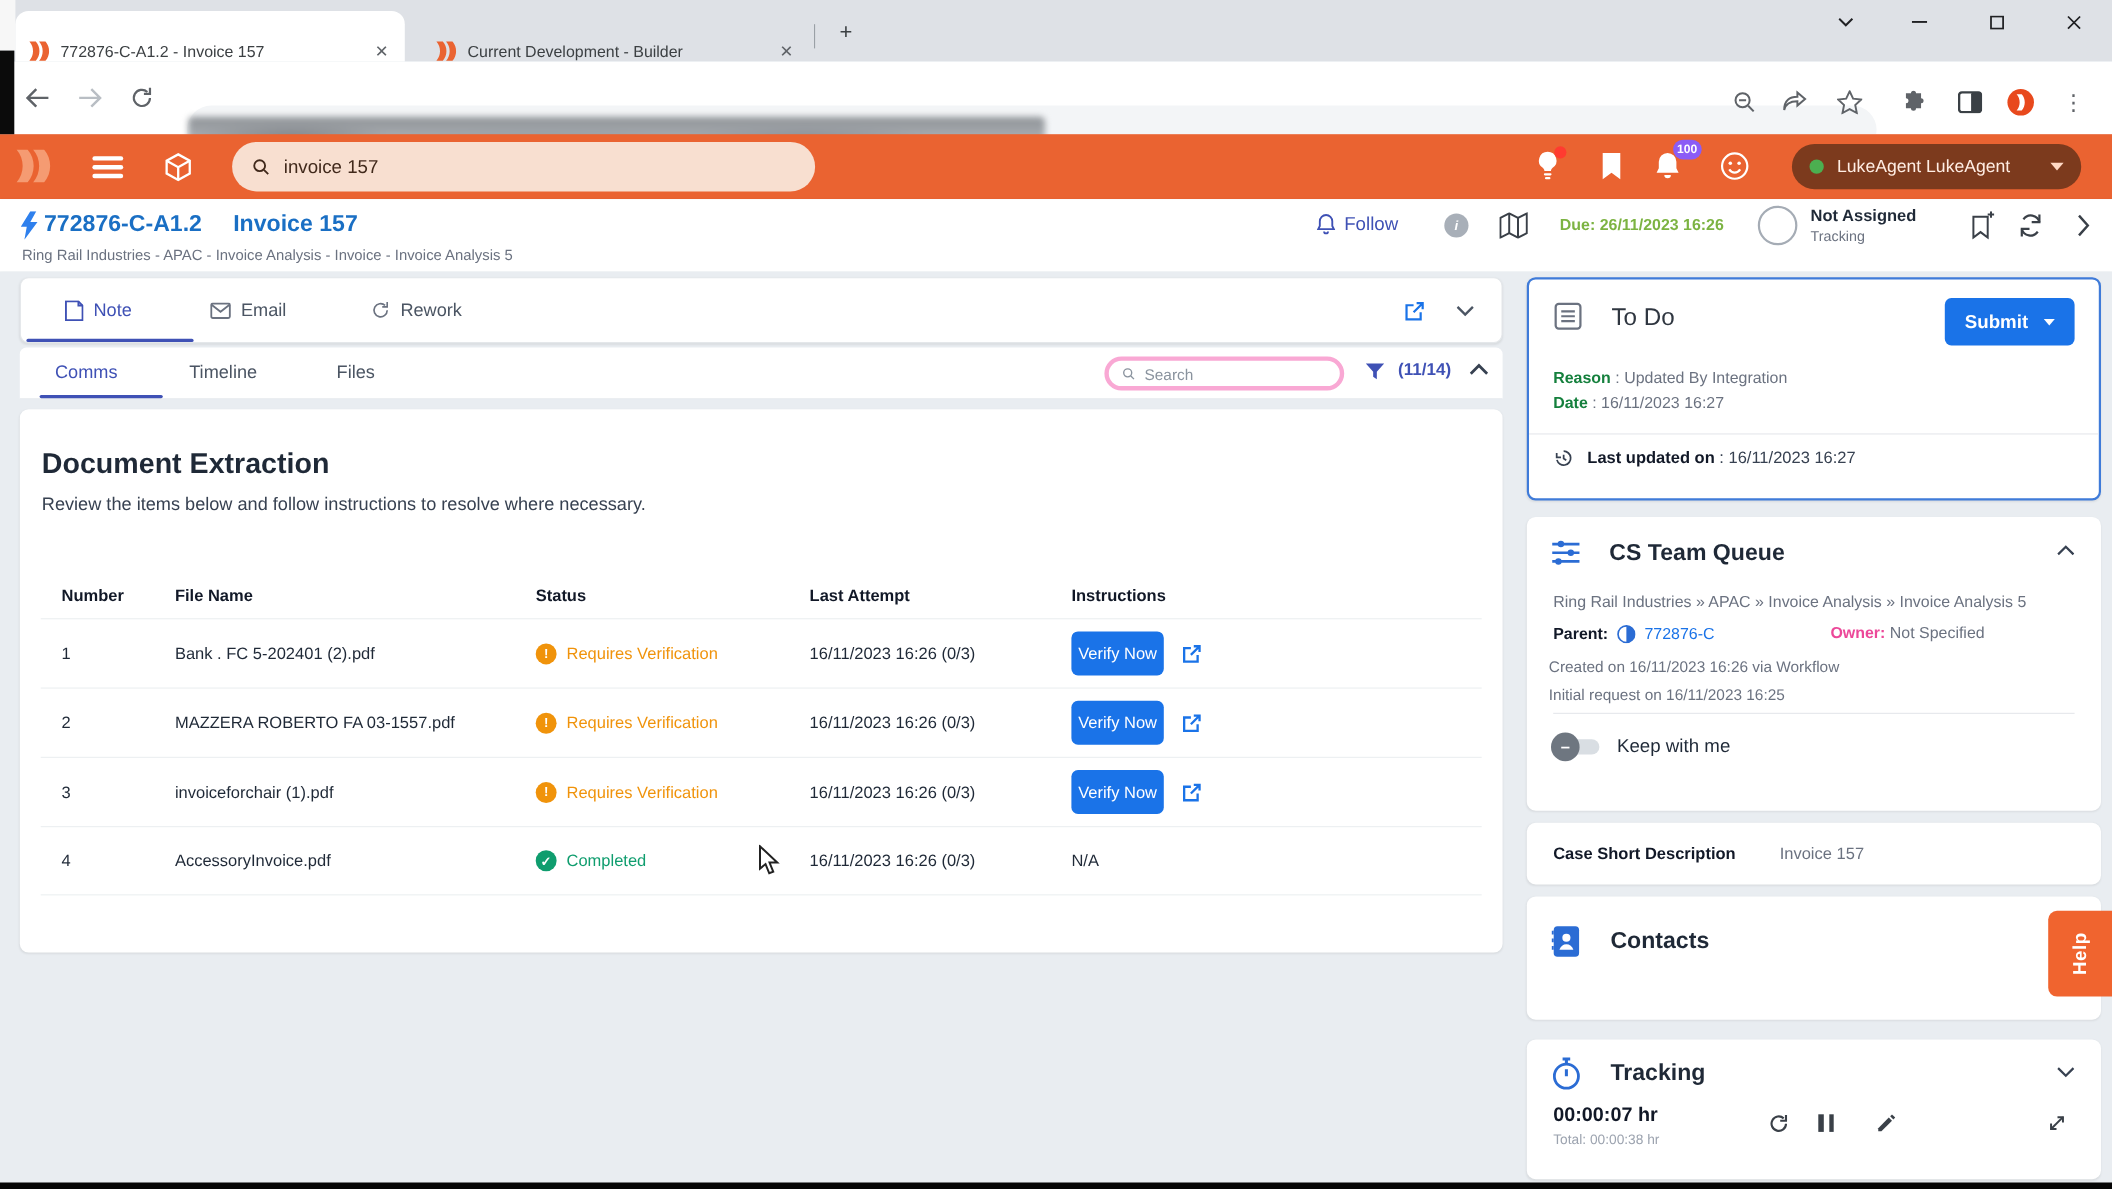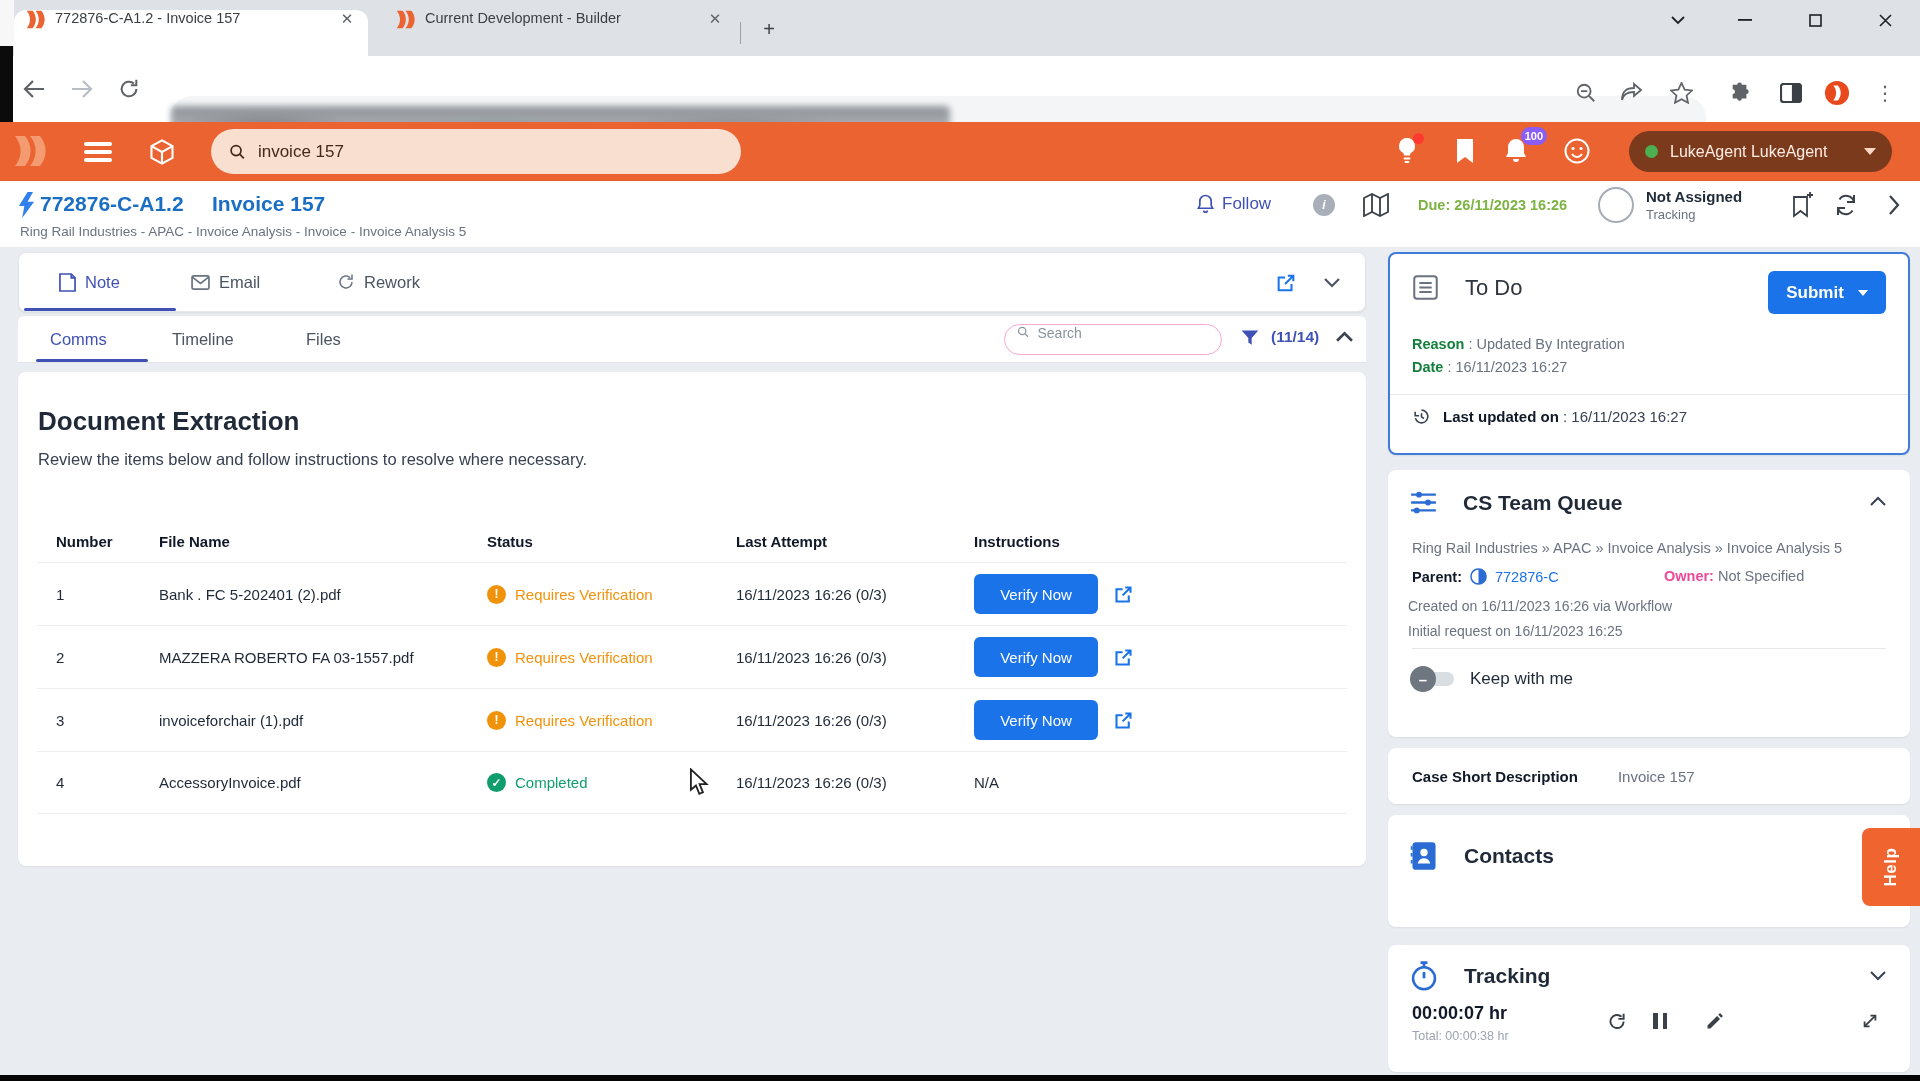--- a/index.html
+++ b/index.html
@@ -2,21 +2,21 @@
 <html><head>
 <meta charset="utf-8">
 <style>
   * { margin:0; padding:0; box-sizing:border-box; }
   html,body { width:1920px; height:1081px; overflow:hidden; background:#000; }
   body { font-family:"Liberation Sans", sans-serif; }
   .screen { position:relative; width:1920px; height:1081px; background:#E9EDF1; overflow:hidden; }
 
   
   .tabstrip { position:absolute; left:0; top:0; width:1920px; height:56px; background:#DEE1E6; }
-  .tab { position:absolute; top:10px; height:46px; display:flex; align-items:flex-start; padding:0 12px; font-size:14.5px; color:#3C4043; }
+  .tab { position:absolute; top:10px; height:46px; display:flex; align-items:flex-end; padding:0 12px; font-size:14.5px; color:#3C4043; }
   .tab.active { left:14px; width:354px; background:#fff; border-radius:12px 12px 0 0; }
   .tab.inactive { left:384px; width:352px; }
   .tab .favicon { width:19px; height:19px; margin-right:10px; flex:0 0 auto; }
   .tab .tab-title { flex:1; white-space:nowrap; overflow:hidden; text-overflow:ellipsis; }
   .tab .tab-close { width:18px; height:18px; display:flex; align-items:center; justify-content:center; font-size:15px; color:#5F6368; border-radius:50%; margin-left:8px; }
   .tab-sep { position:absolute; left:740px; top:22px; width:1px; height:22px; background:#9AA0A6; }
   .newtab-btn { position:absolute; left:756px; top:16px; width:26px; height:26px; display:flex; align-items:center; justify-content:center; font-size:20px; color:#3C4043; }
   .win-btn { position:absolute; top:0; width:46px; height:40px; display:flex; align-items:center; justify-content:center; color:#202124; }
   .corner-white { position:absolute; left:0; top:0; width:14px; height:46px; background:#F7F7F7; }
 
@@ -70,42 +70,42 @@
   .atab { position:absolute; top:0; height:58px; display:flex; align-items:center; gap:9px; font-size:16.5px; color:#4B5563; }
   .atab.active { color:#3F51B5; }
   .atab-underline { position:absolute; left:5px; bottom:0; width:152px; height:3px; background:#3F51B5; border-radius:2px; }
   .note-card .right-ic { position:absolute; top:17px; width:26px; height:26px; display:flex; align-items:center; justify-content:center; }
 
   
   .comms-row { left:18px; top:69px; width:1348px; height:47px; background:#fff; border-radius:6px 6px 0 0; border-bottom:1px solid #E1E5E9; position:absolute; }
   .vtab { position:absolute; top:0; height:46px; display:flex; align-items:center; font-size:16.5px; color:#4B5563; }
   .vtab.active { color:#3F51B5; }
   .vtab-underline { position:absolute; left:18px; bottom:0; width:112px; height:3px; background:#3F51B5; border-radius:2px; }
-  .comms-search { position:absolute; left:986px; top:8px; width:218px; height:31px; border:1px solid #f9a8d4; border-radius:16px; display:flex; align-items:flex-start; padding:0 12px; background:#fff; }
+  .comms-search { position:absolute; left:986px; top:8px; width:218px; height:31px; border:4px solid #f9a8d4; border-radius:16px; display:flex; align-items:center; padding:0 12px; background:#fff; }
   .comms-search input { border:none; outline:none; font-size:14px; color:#374151; width:100%; margin-left:8px; font-family:"Liberation Sans",sans-serif; }
   .comms-search input::placeholder { color:#8A939E; }
   .filter-count { position:absolute; left:1253px; top:12px; font-size:15.5px; font-weight:bold; color:#3F51B5; }
   .filter-ic { position:absolute; left:1222px; top:12px; }
   .collapse-ic { position:absolute; left:1318px; top:12px; color:#374151; }
 
   
   .doc-card { left:18px; top:125px; width:1348px; height:494px; }
   .doc-title { position:absolute; left:20px; top:34px; font-size:26px; font-weight:bold; color:#1F2937; }
   .doc-sub { position:absolute; left:20px; top:78px; font-size:16.5px; color:#374151; }
   .table { position:absolute; left:19px; top:148px; width:1310px; }
   .trow { display:grid; grid-template-columns:103px 328px 249px 238px 1fr; align-items:center; }
   .thead { height:42px; font-size:15px; font-weight:bold; color:#111827; }
   .tbody-row { height:63px; border-top:1px solid #ECEFF1; font-size:15px; color:#1F2937; }
   .tbody-row:last-child { border-bottom:1px solid #ECEFF1; }
   .cell { padding-left:19px; }
   .status-cell { display:flex; align-items:center; gap:9px; }
   .st-ic { width:19px; height:19px; border-radius:50%; color:#fff; font-size:12px; font-weight:bold; display:flex; align-items:center; justify-content:center; flex:0 0 auto; }
   .warn .st-ic { background:#F0930B; } .warn .st-tx { color:#F0930B; }
   .ok .st-ic { background:#0F9D6E; } .ok .st-tx { color:#0F9D6E; }
-  .verify-btn { width:124px; height:40px; border:none; border-radius:6px; background:#1A73E8; color:#fff; font-size:15px; font-family:"Liberation Sans",sans-serif; }
+  .verify-btn { width:84px; height:40px; border:none; border-radius:6px; background:#1A73E8; color:#fff; font-size:15px; font-family:"Liberation Sans",sans-serif; }
   .instr-cell { display:flex; align-items:center; gap:15px; }
 
   
   .todo-card { left:1388px; top:5px; width:522px; height:203px; border:2px solid #3F7BD9; }
   .panel-title-row { position:absolute; left:22px; top:20px; display:flex; align-items:center; gap:26px; }
   .panel-title { font-size:22px; color:#2F3640; }
   .submit-btn { position:absolute; right:22px; top:17px; width:118px; height:43px; border:none; border-radius:6px; background:#1A73E8; color:#fff; font-size:17px; font-weight:bold; display:flex; align-items:center; justify-content:center; gap:14px; font-family:"Liberation Sans",sans-serif; }
   .submit-caret { width:0; height:0; border-left:5.5px solid transparent; border-right:5.5px solid transparent; border-top:6.5px solid #fff; }
   .kv-line { position:absolute; left:22px; font-size:14.5px; color:#6B7280; }
   .kv-line b { color:#15803d; }

